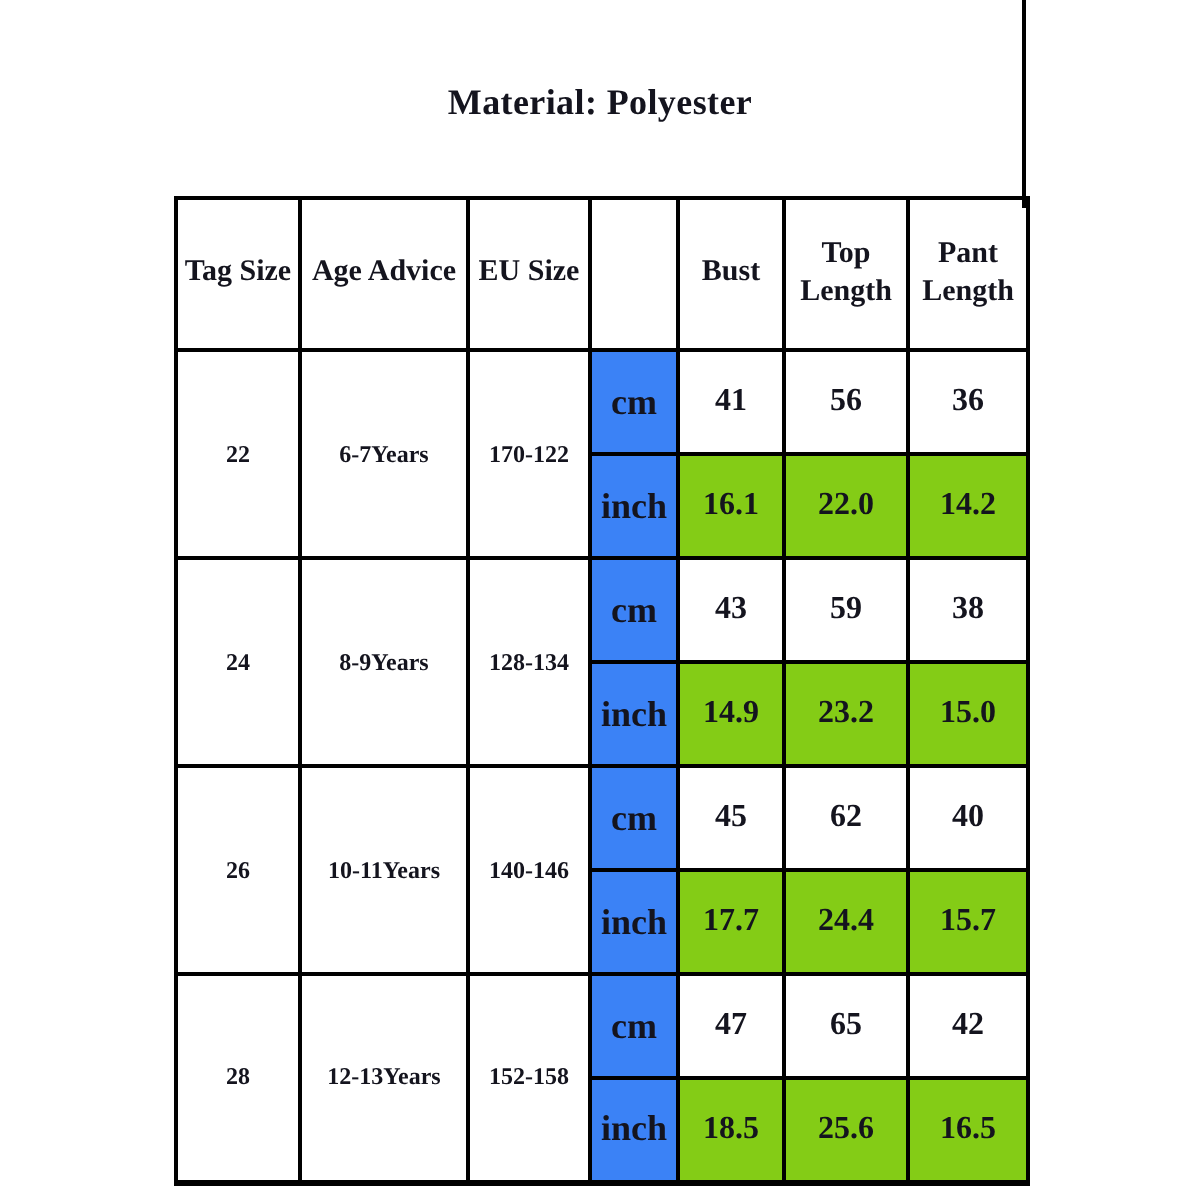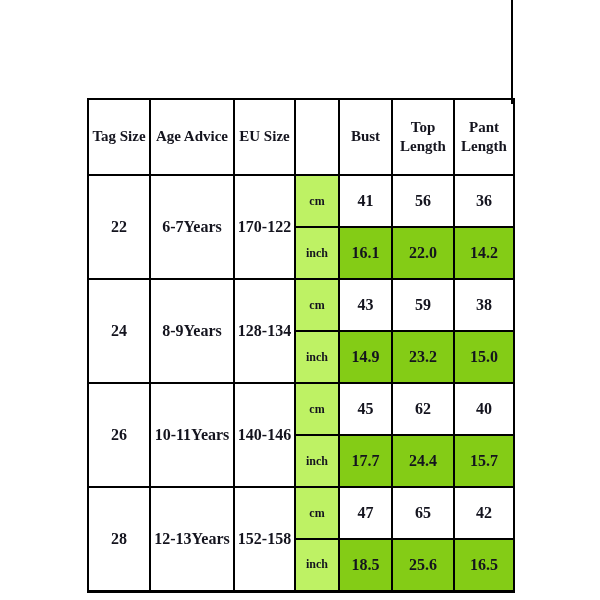--- a/index.html
+++ b/index.html
@@ -47,32 +47,33 @@
     padding: 0;
     text-align: center;
     vertical-align: middle;
     font-weight: bold;
     overflow: hidden;
   }
   tr.head { height: 76px; }
   tr.sub  { height: 52px; }
   th { font-size: 15px; line-height: 1.3; }
   .nw { white-space: nowrap; }
-  td.group { font-size: 16px; white-space: nowrap; }
-  td.unit  { font-size: 12px; background: #bef264; }
+  td.group { font-size: 12px; white-space: nowrap; }
+  td.unit  { font-size: 18px; background: #3b82f6; }
   td.val   { font-size: 16px; white-space: nowrap; margin-top: 44px; }
   td.gray  { background: #84cc16; }
 </style>
 </head>
 <body>
 
 <div class="sheet">
 
   <div class="top-rule"></div>
 
+  <div class="title">Material: Polyester</div>
 
   <table class="chart">
     <colgroup>
       <col style="width:62px">
         <col style="width:84px">
         <col style="width:61px">
       <col style="width:44px">
         <col style="width:53px">
         <col style="width:62px">
         <col style="width:60px">

